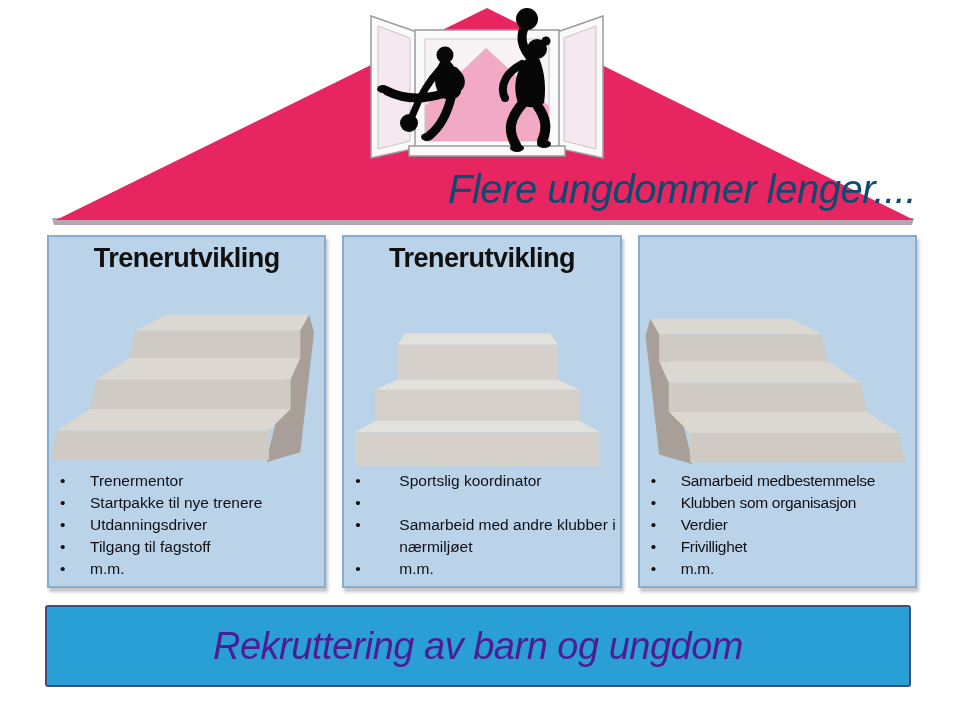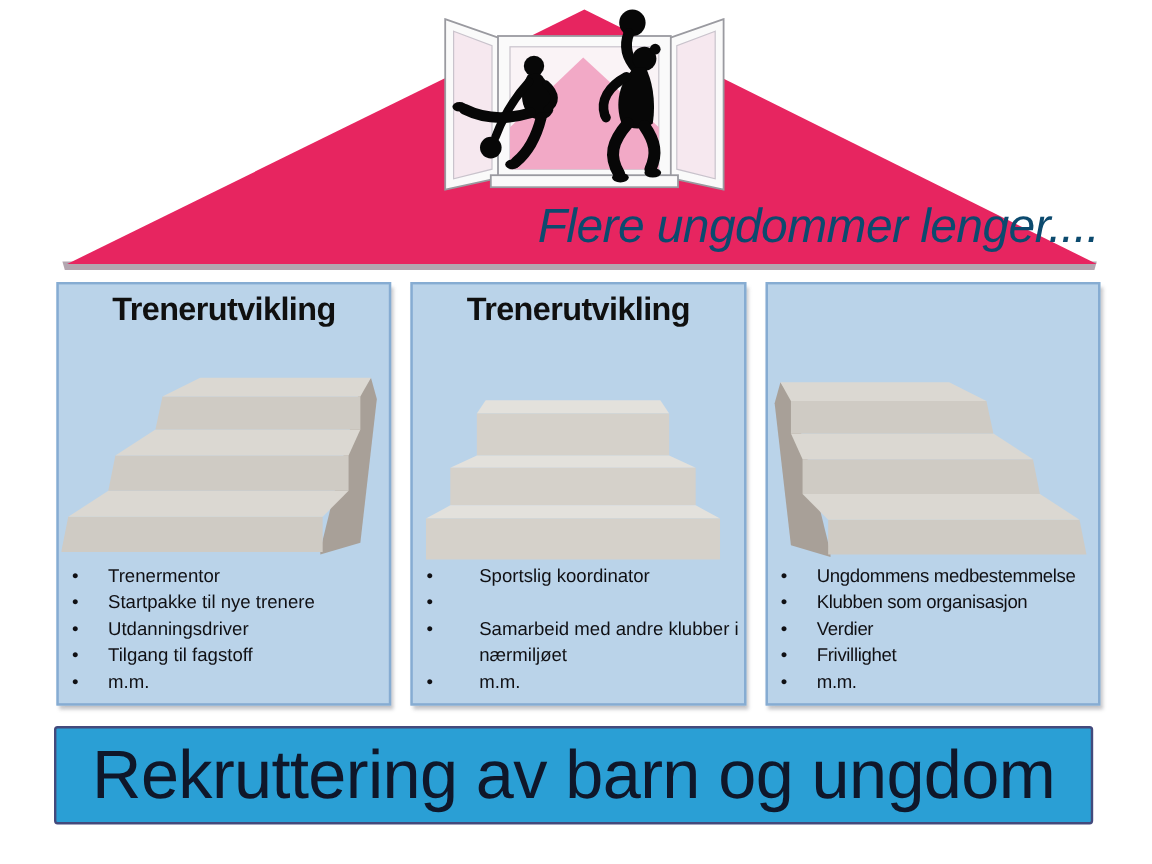--- a/index.html
+++ b/index.html
@@ -35,21 +35,21 @@
   .col .marker{width:17px;flex:none;padding-left:2px;}
   .col .btext{flex:1;margin-left:13px;}
   .col2 .marker{width:31px;}
   .col3 li{letter-spacing:-0.3px;}
   
   .footer{
     position:absolute;left:45px;top:605px;width:866px;height:82px;box-sizing:border-box;
     background:var(--footer-fill);border:2px solid var(--footer-border);border-radius:3px;
     display:flex;align-items:center;justify-content:center;
   }
-  .footer-title{font-size:57px;color:#0f172a;letter-spacing:-0.5px;}
+  .footer-title{font-style:italic;font-size:38px;color:#4c1d95;letter-spacing:-0.5px;}
   
   .tri{fill:var(--roof-pink);}
   .tri-shadow{fill:var(--roof-shadow);}
   .st-top{fill:var(--stair-top);}
   .st-front{fill:var(--stair-front);}
   .st-side{fill:var(--stair-side);}
   .st-top2{fill:var(--stair-top2);}
   .st-front2{fill:var(--stair-front2);}
   .sil{fill:var(--silhouette);}
   .limb{stroke:var(--silhouette);fill:none;stroke-linecap:round;}
@@ -182,21 +182,21 @@
         <polygon class="st-front" points="0,160 222,160 222,130 6,130"></polygon>
         <polygon class="st-top" points="6,130 222,130 244,108 40,108"></polygon>
         <polygon class="st-front" points="40,108 244,108 244,78 46,78"></polygon>
         <polygon class="st-top" points="46,78 244,78 254,56 80,56"></polygon>
         <polygon class="st-front" points="80,56 254,56 254,28 86,28"></polygon>
         <polygon class="st-top" points="86,28 254,28 263,12 118,12"></polygon>
       </svg>
       <ul>
           <li>
             <span class="marker">•</span>
-            <span class="btext">Ungdommens medbestemmelse</span>
+            <span class="btext">Samarbeid medbestemmelse</span>
           </li>
           <li>
             <span class="marker">•</span>
             <span class="btext">Klubben som organisasjon</span>
           </li>
           <li>
             <span class="marker">•</span>
             <span class="btext">Verdier</span>
           </li>
           <li>

